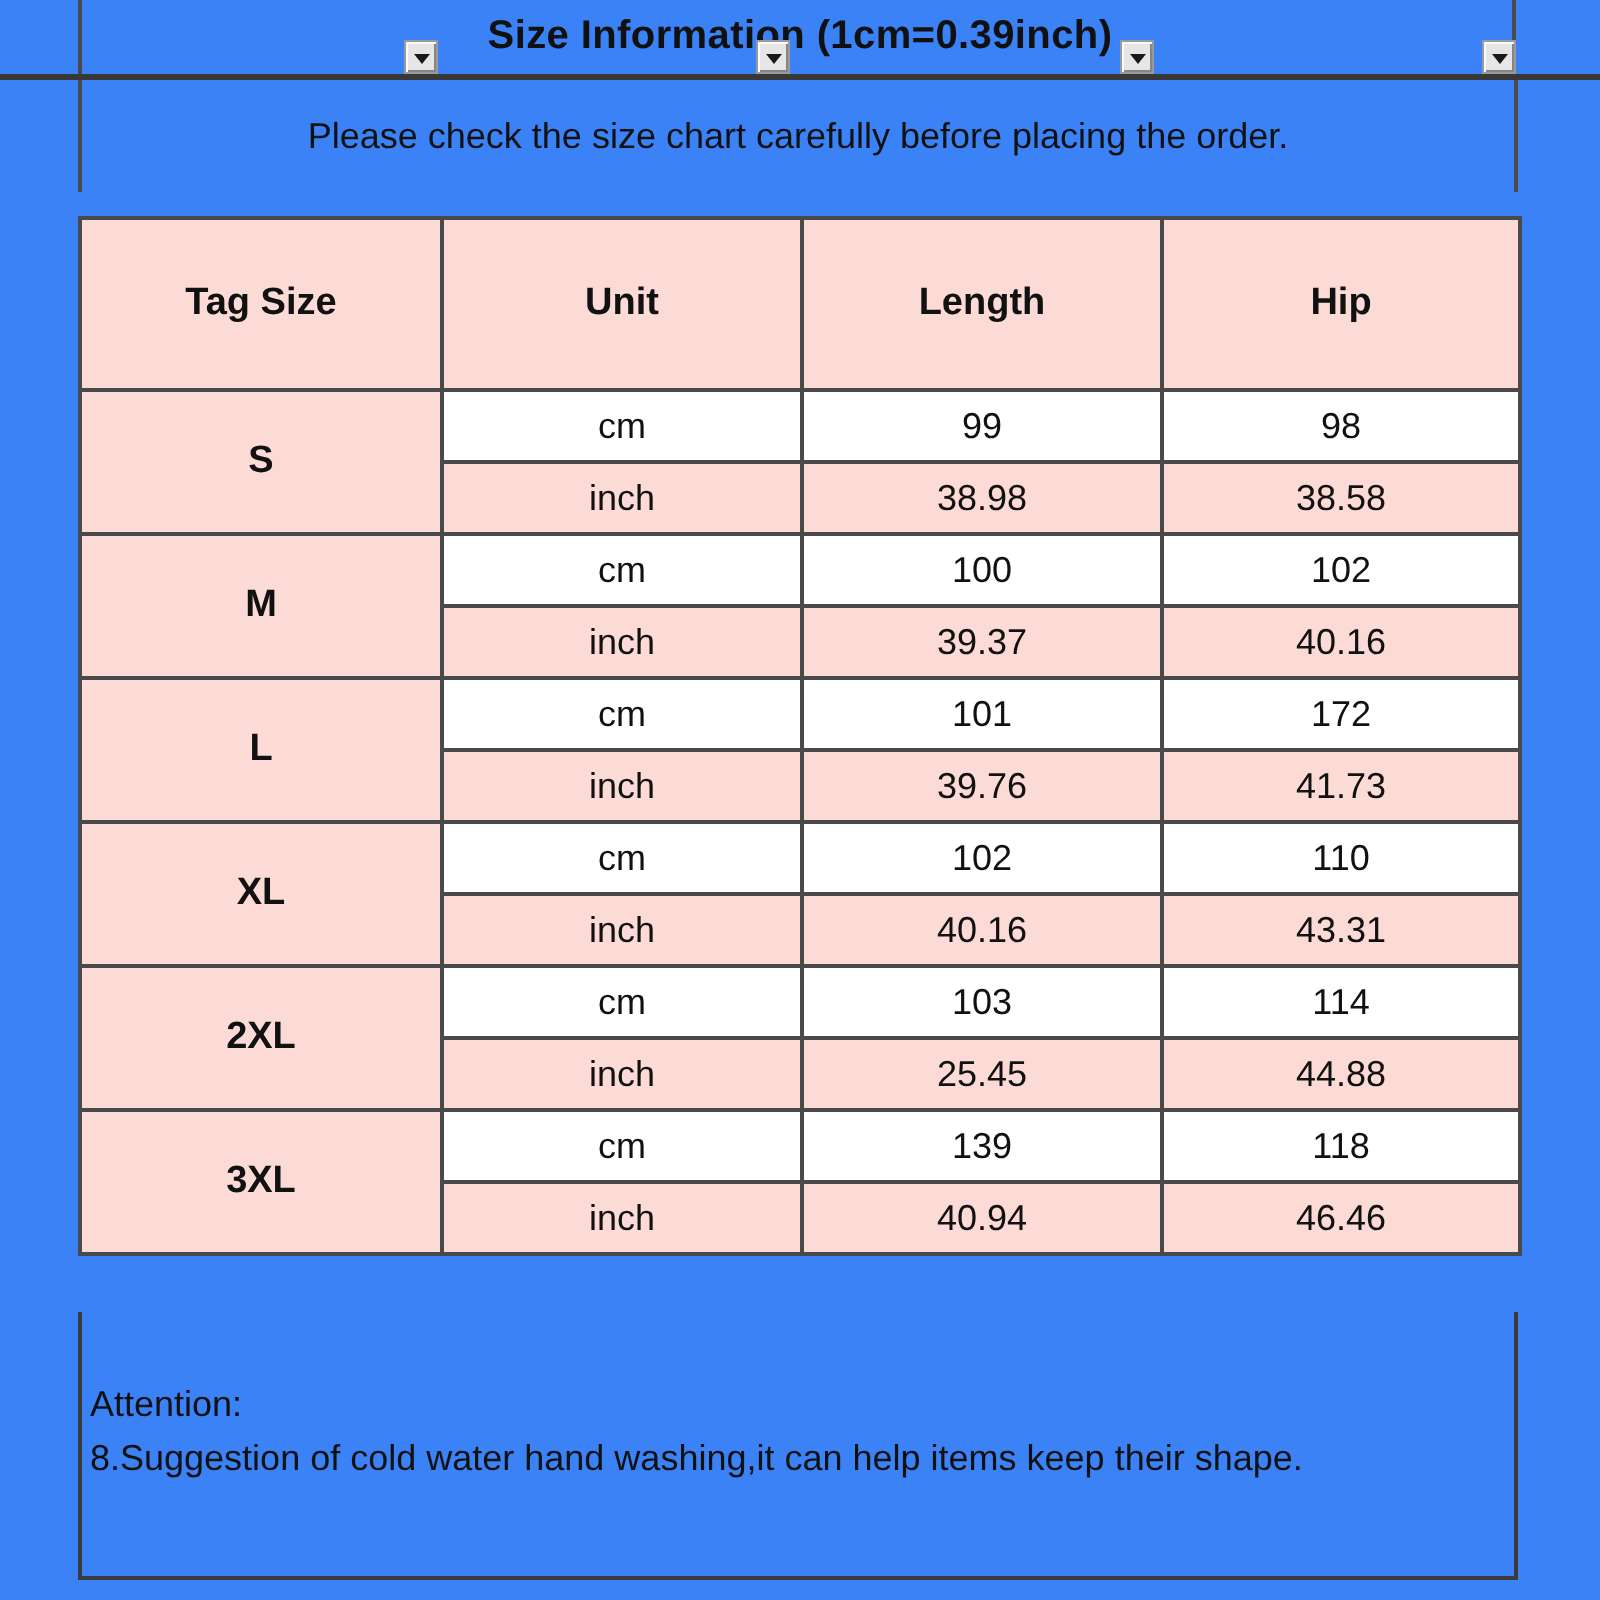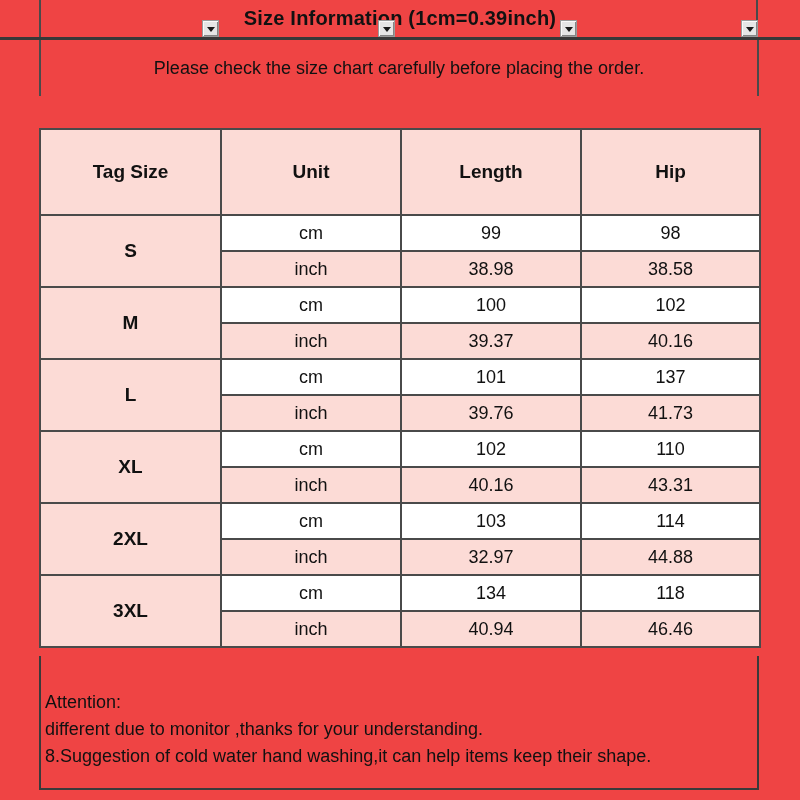--- a/index.html
+++ b/index.html
@@ -1,17 +1,17 @@
 <!DOCTYPE html>
 <html><head>
 <meta charset="utf-8">
 <style>
   html,body{margin:0;padding:0;}
   body{font-family:"Liberation Sans","DejaVu Sans",sans-serif;color:#111;}
-  .sheet{position:relative;width:800px;height:800px;background:#ef4444;overflow:hidden;}
+  .sheet{position:relative;width:800px;height:800px;background:#3b82f6;overflow:hidden;}
 
   
   .title-row{position:absolute;top:0;left:0;width:800px;height:37px;
              display:flex;align-items:center;justify-content:center;}
   .title-row .title{font-size:20px;font-weight:bold;letter-spacing:0.2px;}
   .vline{position:absolute;top:0;width:2px;height:37px;background:#4a4a4a;}
   .vline.left{left:39px;}
   .vline.right{left:756px;}
   .title-underline{position:absolute;top:37px;left:0;width:800px;height:3px;background:#383838;}
 
@@ -24,21 +24,21 @@
                    border-right:4px solid transparent;border-top:5px solid #1a1a1a;margin-top:2px;}
   .fb1{left:202px;} .fb2{left:378px;} .fb3{left:560px;} .fb4{left:741px;}
 
   
   .notice-row{position:absolute;top:40px;left:39px;width:720px;height:56px;box-sizing:border-box;
               border-left:2px solid #4a4a4a;border-right:2px solid #4a4a4a;
               display:flex;align-items:center;justify-content:center;}
   .notice-row .notice{font-size:18px;}
 
   
-  table.size-table{position:absolute;top:128px;left:39px;width:720px;
+  table.size-table{position:absolute;top:108px;left:39px;width:720px;
                    border-collapse:collapse;table-layout:fixed;}
   .size-table th,.size-table td{border:2px solid #4a4a4a;text-align:center;
                    vertical-align:middle;padding:0;overflow:hidden;}
   .size-table th{height:84px;font-size:19px;font-weight:bold;background:#fcdbd6;}
   .size-table td{height:34px;font-size:18px;}
   .size-table tr.sub-row td{height:34px;}
   td.tag-cell{font-size:19px;font-weight:bold;background:#fcdbd6;}
   tr.row-white td.val{background:#ffffff;}
   tr.row-pink td.val{background:#fcdbd6;margin-top:31px;}
 
@@ -114,21 +114,21 @@
       <tr class="sub-row row-pink">
         <td class="val">inch</td>
         <td class="val">39.37</td>
         <td class="val">40.16</td>
       </tr>
 
       <tr class="sub-row row-white">
         <td class="tag-cell" rowspan="2">L</td>
         <td class="val">cm</td>
         <td class="val">101</td>
-        <td class="val">137</td>
+        <td class="val">172</td>
       </tr>
       <tr class="sub-row row-pink">
         <td class="val">inch</td>
         <td class="val">39.76</td>
         <td class="val">41.73</td>
       </tr>
 
       <tr class="sub-row row-white">
         <td class="tag-cell" rowspan="2">XL</td>
         <td class="val">cm</td>
@@ -142,37 +142,36 @@
       </tr>
 
       <tr class="sub-row row-white">
         <td class="tag-cell" rowspan="2">2XL</td>
         <td class="val">cm</td>
         <td class="val">103</td>
         <td class="val">114</td>
       </tr>
       <tr class="sub-row row-pink">
         <td class="val">inch</td>
-        <td class="val">32.97</td>
+        <td class="val">25.45</td>
         <td class="val">44.88</td>
       </tr>
 
       <tr class="sub-row row-white">
         <td class="tag-cell" rowspan="2">3XL</td>
         <td class="val">cm</td>
-        <td class="val">134</td>
+        <td class="val">139</td>
         <td class="val">118</td>
       </tr>
       <tr class="sub-row row-pink">
         <td class="val">inch</td>
         <td class="val">40.94</td>
         <td class="val">46.46</td>
       </tr>
     </tbody>
   </table>
 
   <div class="attention-box">
     <div class="line">Attention:</div>
-    <div class="line">different due to monitor ,thanks for your understanding.</div>
     <div class="line">8.Suggestion of cold water hand washing,it can help items keep their shape.</div>
   </div>
 
 </div>
 
 </body></html>

